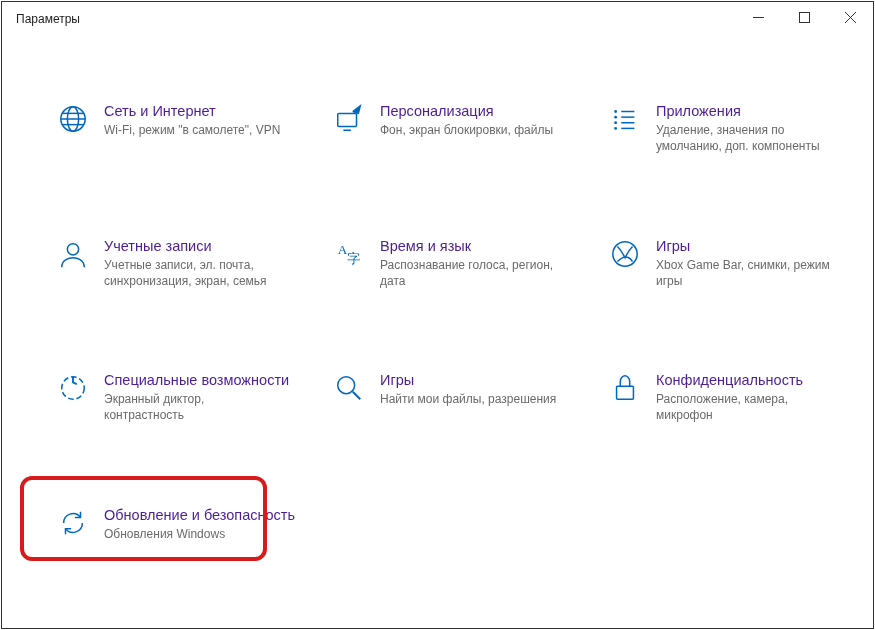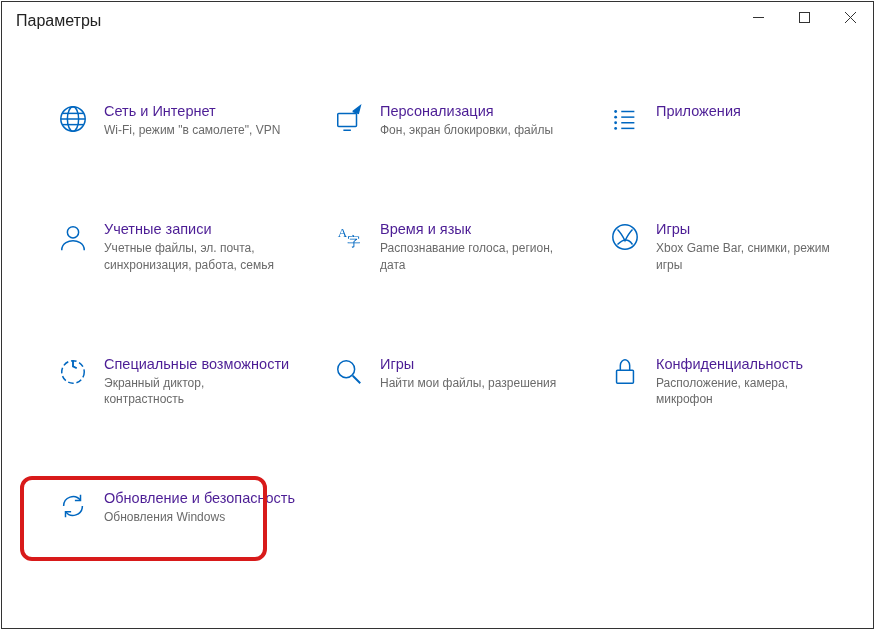--- a/index.html
+++ b/index.html
@@ -20,21 +20,21 @@
     position: relative;
   }
   .titlebar {
     display: flex;
     align-items: flex-start;
     justify-content: space-between;
     height: 34px;
     padding: 0;
   }
   .title-text {
-    font-size: 16px;
+    font-size: 12px;
     color: #222;
     padding: 10px 0 0 14px;
   }
   .win-buttons {
     display: flex;
   }
   .win-btn {
     width: 46px;
     height: 30px;
     display: flex;
@@ -163,33 +163,34 @@
               <line x1="6" y1="14" x2="6" y2="14" stroke-width="3" stroke-linecap="round"></line>
               <line x1="12" y1="14" x2="26" y2="14"></line>
               <line x1="6" y1="20" x2="6" y2="20" stroke-width="3" stroke-linecap="round"></line>
               <line x1="12" y1="20" x2="26" y2="20"></line>
               <line x1="6" y1="26" x2="6" y2="26" stroke-width="3" stroke-linecap="round"></line>
               <line x1="12" y1="26" x2="26" y2="26"></line>
             </svg>
         </div>
         <div class="tile-text">
           <div class="tile-title">Приложения</div>
+          <div class="tile-desc">Удаление, значения по умолчанию, доп. компоненты</div>
         </div>
       </div>
 
       <div class="tile">
         <div class="tile-icon">
           <svg viewBox="0 0 32 32">
               <circle cx="16" cy="11" r="6"></circle>
               <path d="M4 30 C4 22 12 20 16 20 C20 20 28 22 28 30"></path>
             </svg>
         </div>
         <div class="tile-text">
           <div class="tile-title">Учетные записи</div>
-          <div class="tile-desc">Учетные файлы, эл. почта, синхронизация, работа, семья</div>
+          <div class="tile-desc">Учетные записи, эл. почта, синхронизация, экран, семья</div>
         </div>
       </div>
 
       <div class="tile">
         <div class="tile-icon">
           <svg viewBox="0 0 32 32">
               <text x="4" y="16" font-size="14" fill="#0067c0" stroke="none" font-family="Segoe UI">A</text>
               <text x="14" y="26" font-size="14" fill="#0067c0" stroke="none" font-family="Segoe UI">字</text>
             </svg>
         </div>

